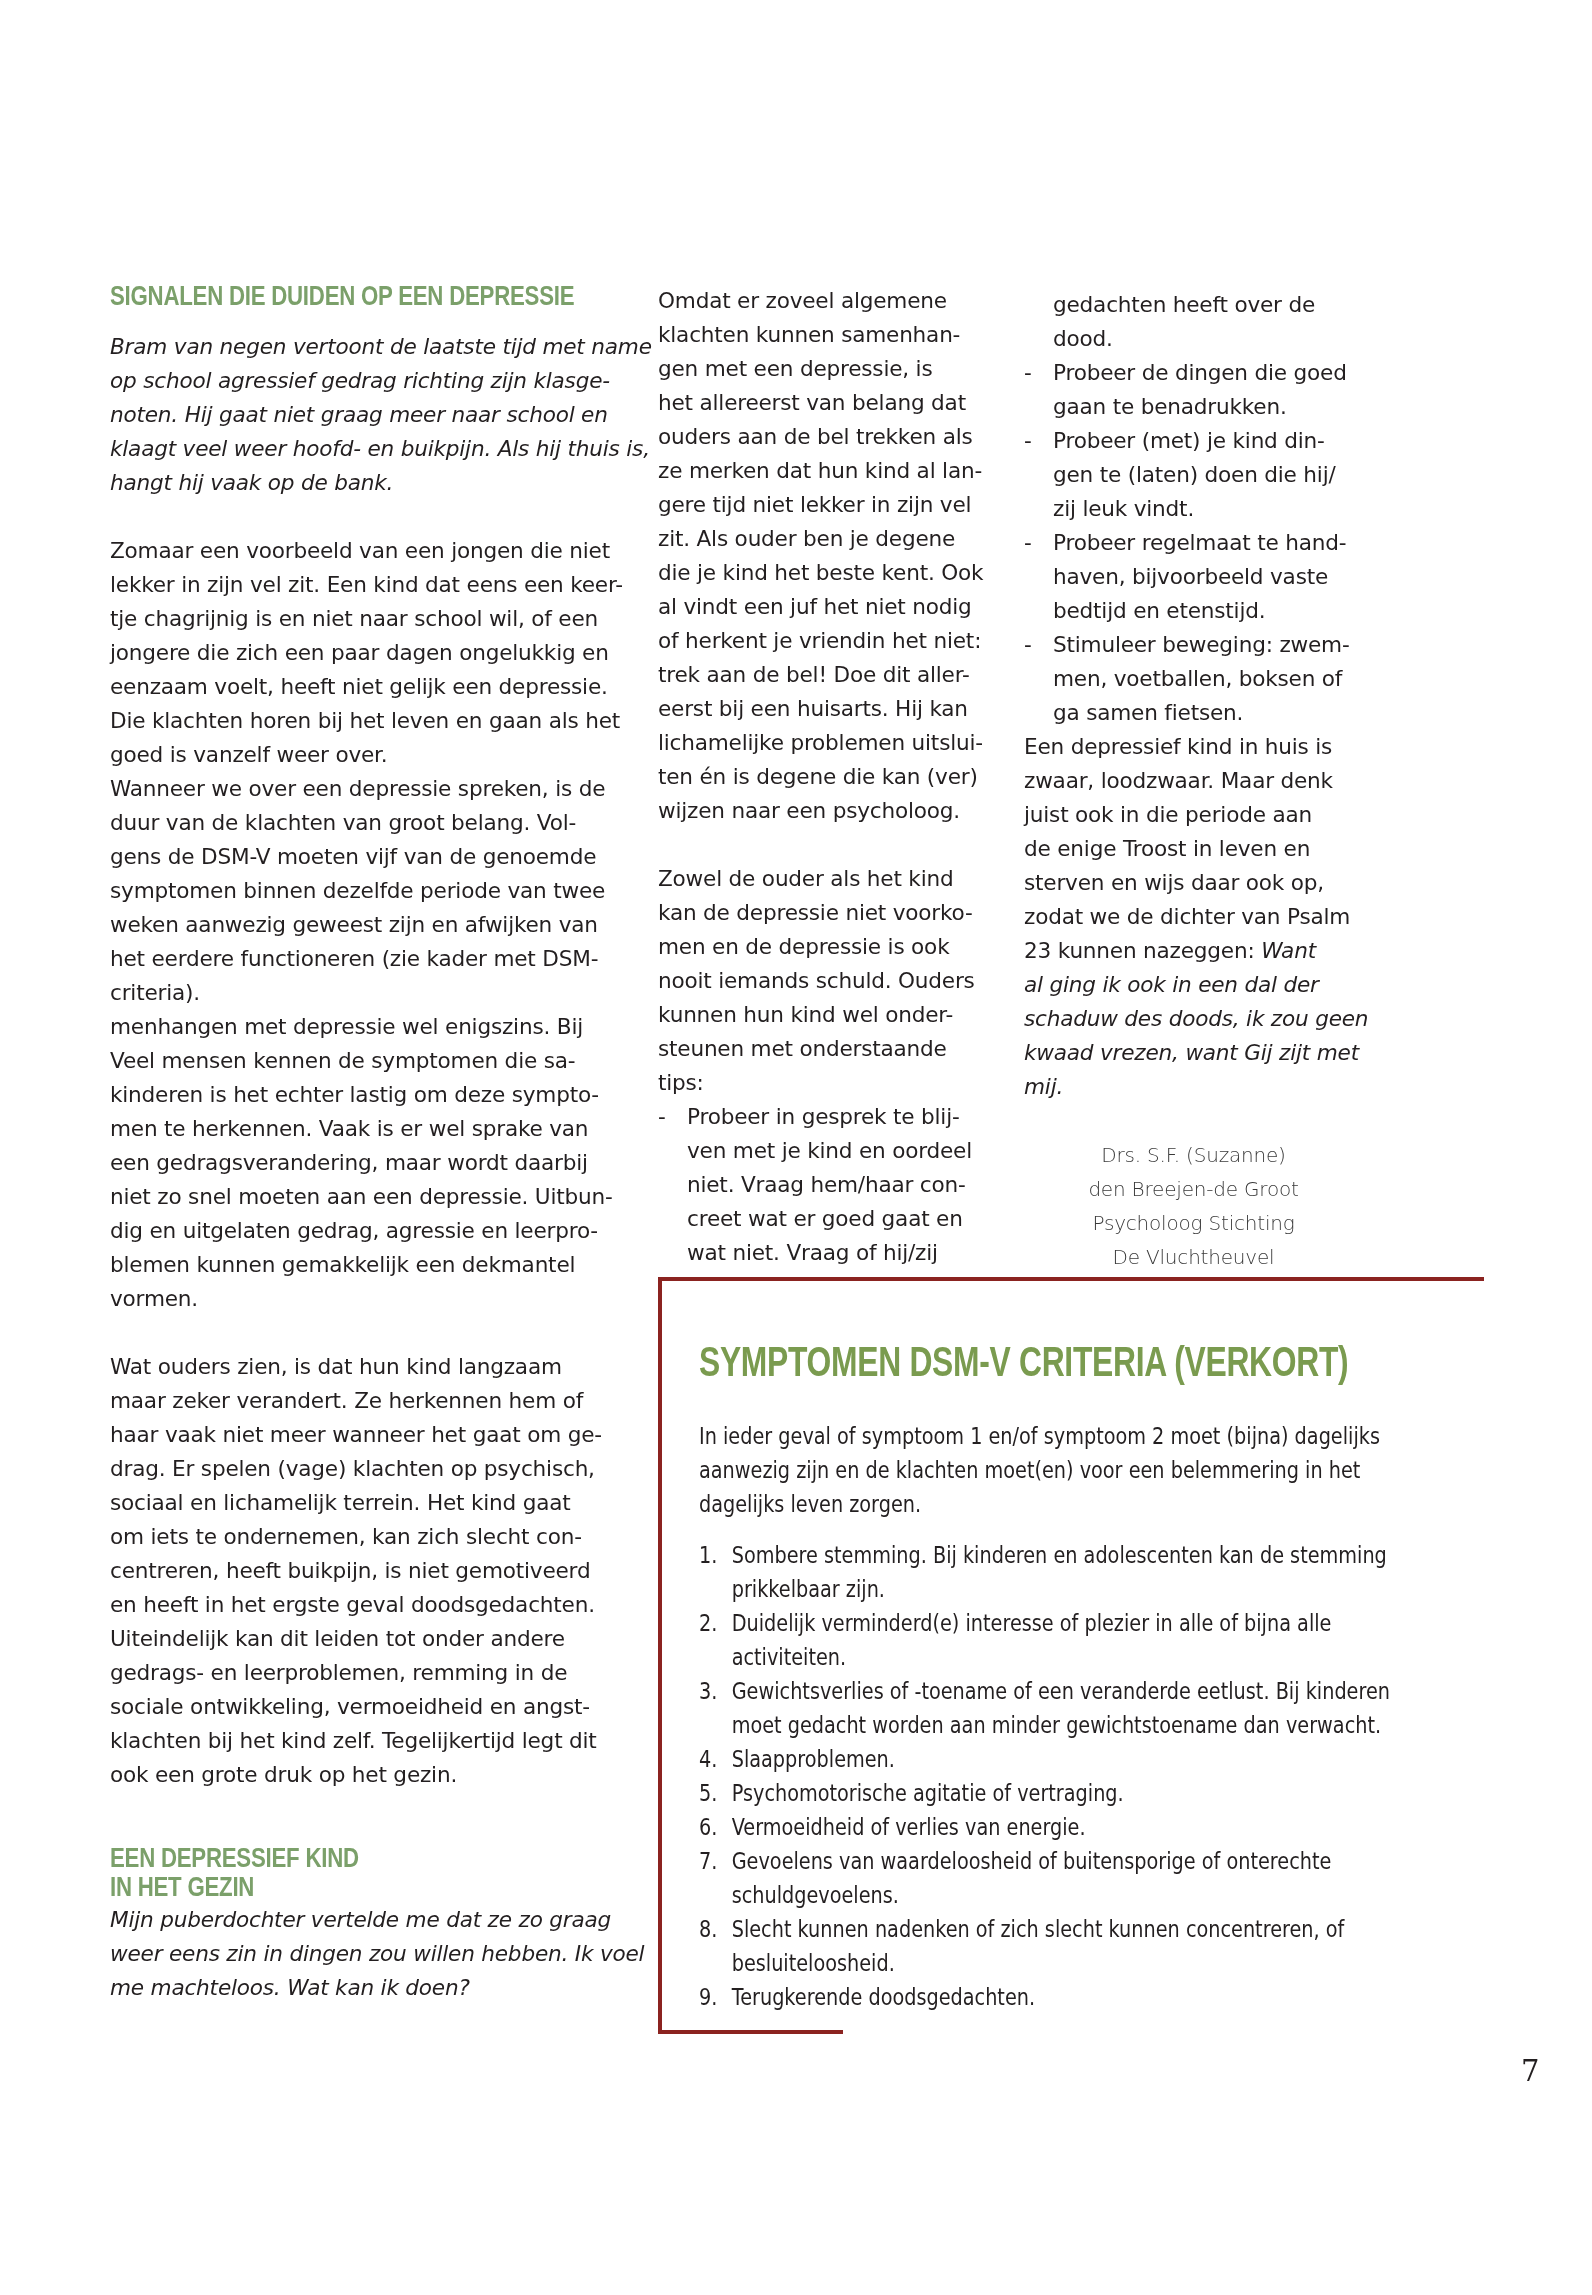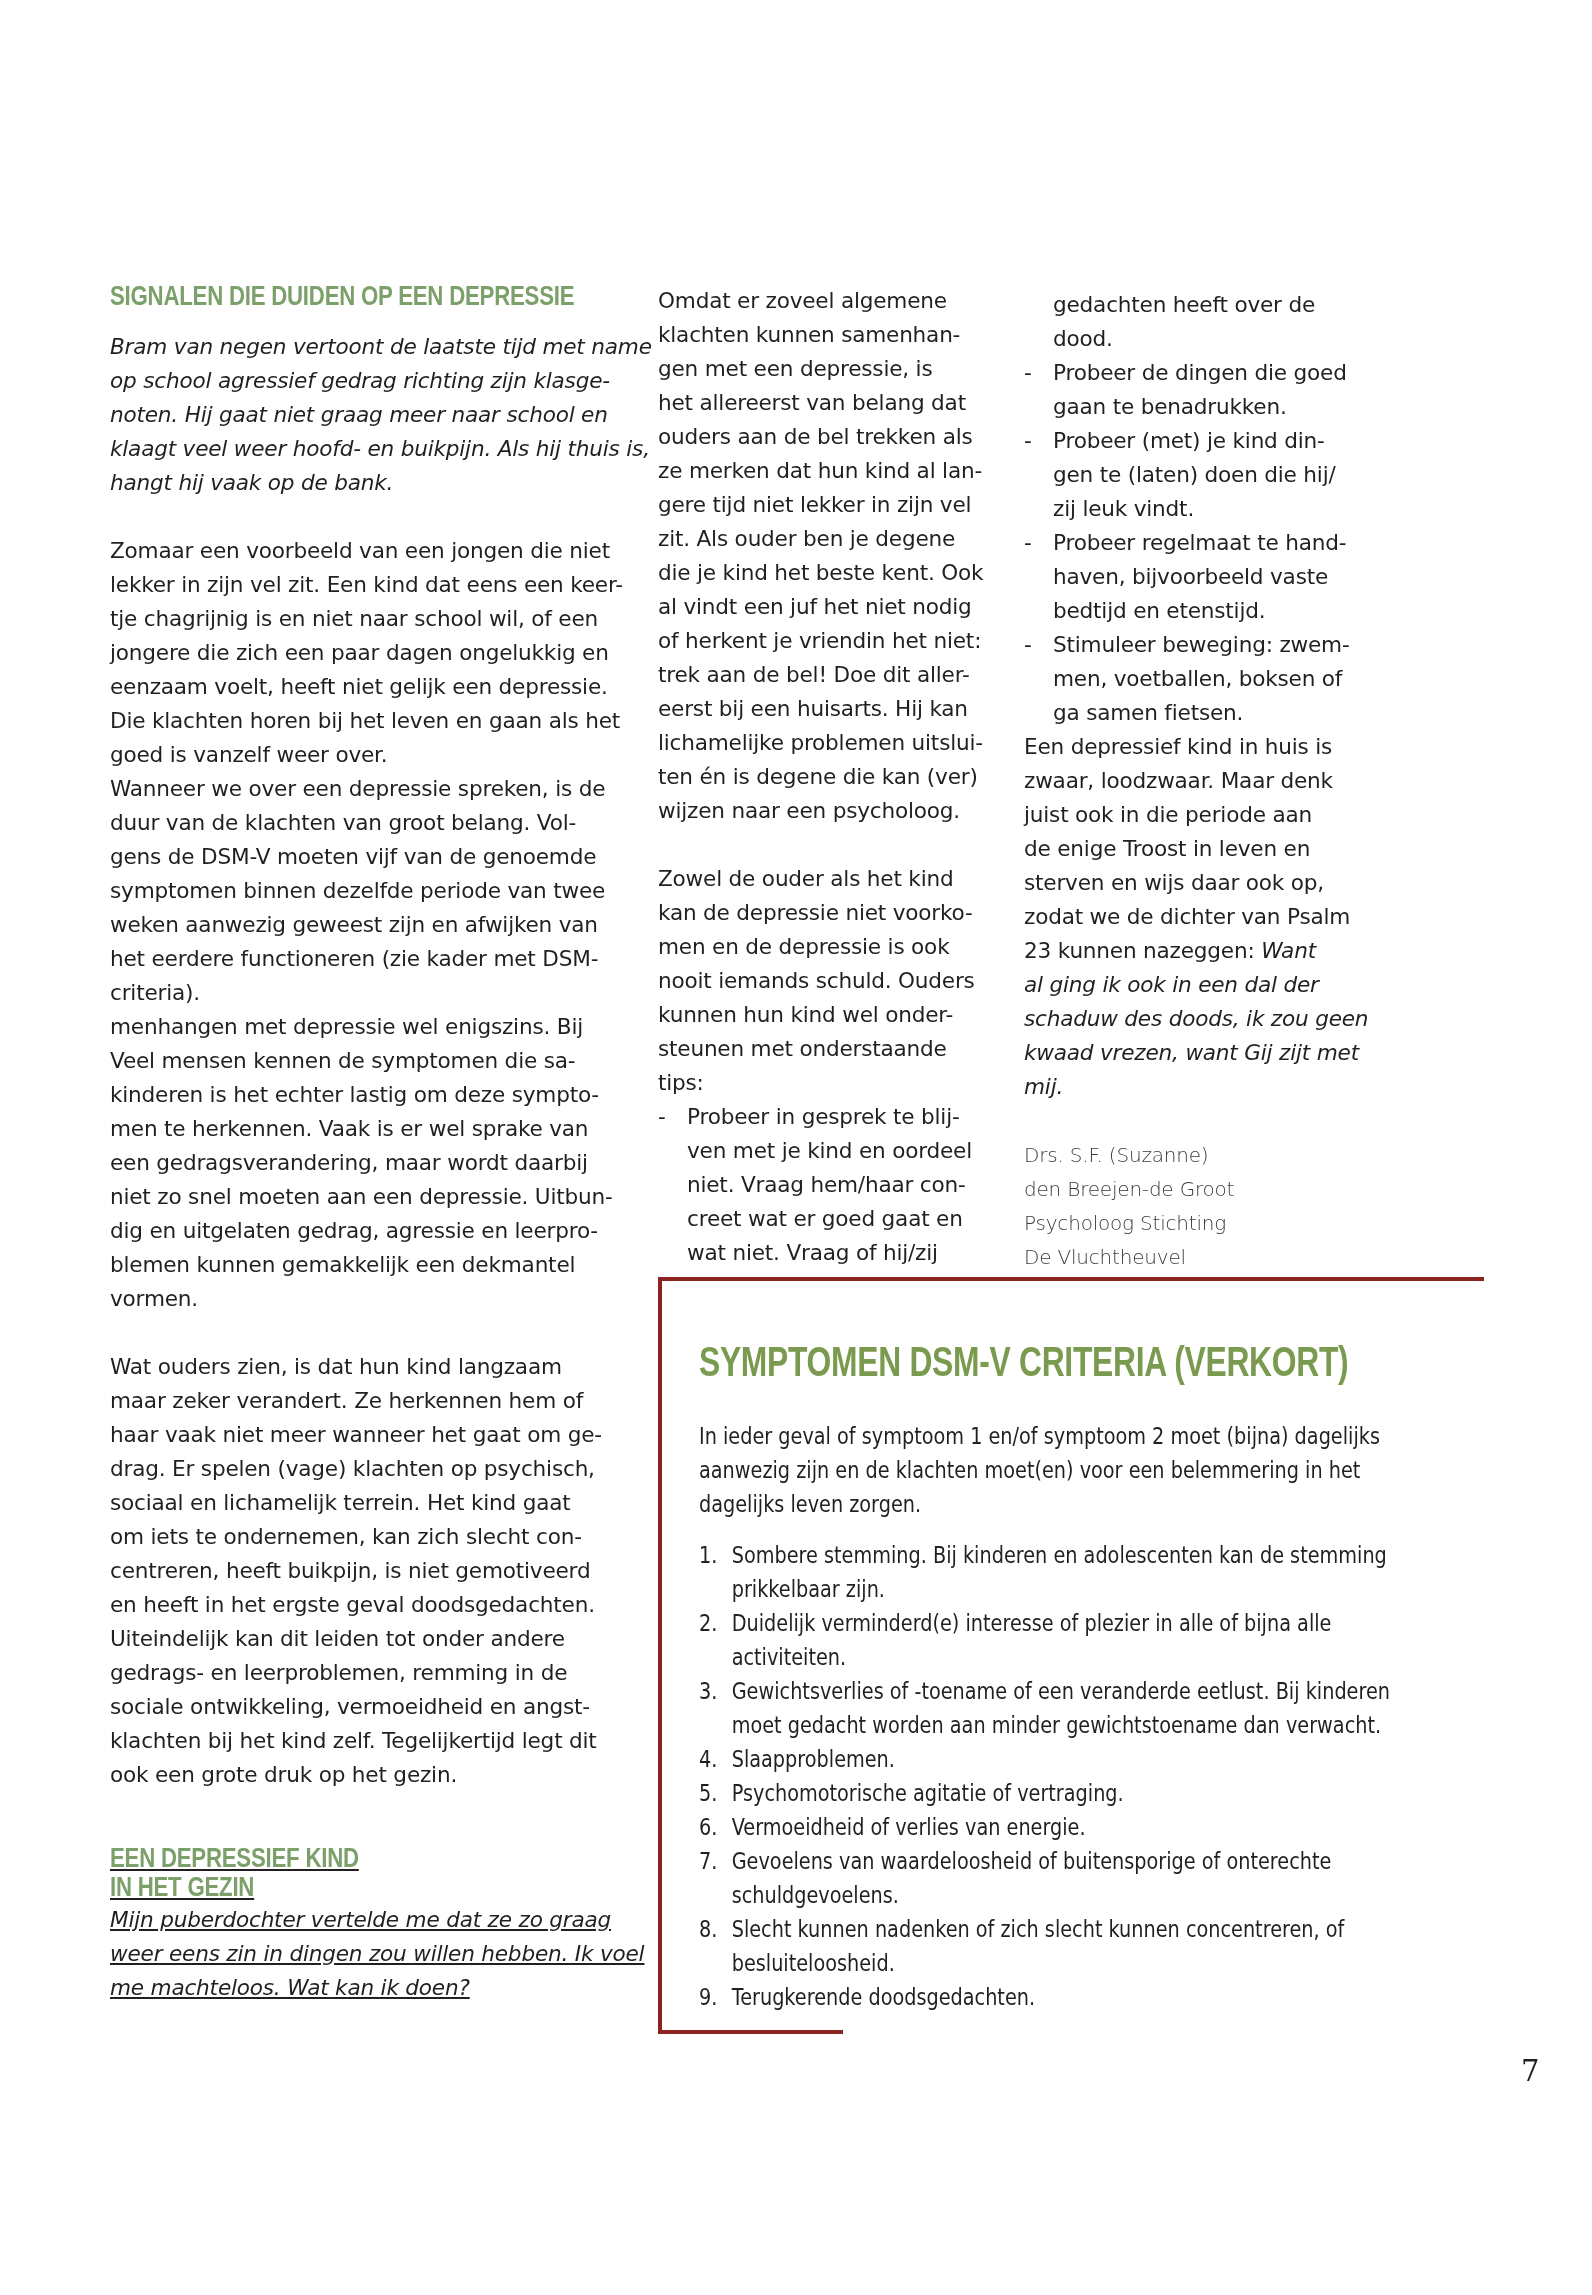--- a/index.html
+++ b/index.html
@@ -8,21 +8,21 @@
   .col { position: absolute; }
   .line { height: 34px; line-height: 34px; font-size: 21.6px; white-space: nowrap; letter-spacing: -0.2px; }
   .it { font-style: italic; }
   .gap { height: 34px; }
   .h-green { font-family: "Liberation Sans", sans-serif; font-weight: bold; color: #7ba06a;
              text-transform: uppercase; transform: scaleX(0.78); transform-origin: left center;
              white-space: nowrap; letter-spacing: -0.3px; }
   .h1 { font-size: 28.5px; line-height: 31px; height: 31px; }
   .bul { position: relative; padding-left: 29px; }
   .bul .dash { position: absolute; left: 0; top: 0; }
-  .sig { text-align: left; font-size: 20px; color: #3a3a3a; font-weight: 300; }
+  .sig { text-align: center; font-size: 20px; color: #3a3a3a; font-weight: 300; }
   .box { position: absolute; left: 658px; top: 1277px; width: 826px; height: 756px; }
   .box .top { position: absolute; left: 0; top: 0; width: 826px; height: 3.5px; background: #8b2320; }
   .box .left { position: absolute; left: 0; top: 0; width: 3.5px; height: 756px; background: #8b2320; }
   .box .bottom { position: absolute; left: 0; top: 753px; width: 185px; height: 3.5px; background: #8b2320; }
   .box-title { position: absolute; left: 41px; top: 60px; font-size: 43px; line-height: 48px; color: #7a9b4f;
                font-family: "Liberation Sans", sans-serif; font-weight: bold; transform: scaleX(0.74);
                transform-origin: left center; white-space: nowrap; letter-spacing: -0.4px; }
   .box-text { position: absolute; left: 41px; }
   .bline { height: 34px; line-height: 34px; font-size: 22.4px; white-space: nowrap;
            transform: scaleX(0.86); transform-origin: left center; }
@@ -80,21 +80,21 @@
     <div class="line">centreren, heeft buikpijn, is niet gemotiveerd</div>
     <div class="line">en heeft in het ergste geval doodsgedachten.</div>
     <div class="line">Uiteindelijk kan dit leiden tot onder andere</div>
     <div class="line">gedrags- en leerproblemen, remming in de</div>
     <div class="line">sociale ontwikkeling, vermoeidheid en angst-</div>
     <div class="line">klachten bij het kind zelf. Tegelijkertijd legt dit</div>
     <div class="line">ook een grote druk op het gezin.</div>
   </div>
 </div>
 
-<div class="col" style="left:110px; top:1843px; width:526px;text-decoration:underline;">
+<div class="col" style="left:110px; top:1843px; width:526px;">
   <div class="h-green" style="font-size:28.5px; line-height:29px;">
     <div>EEN DEPRESSIEF KIND</div>
     <div>IN HET GEZIN</div>
   </div>
   <div style="margin-top:1.7px;">
     <div class="line it">Mijn puberdochter vertelde me dat ze zo graag</div>
     <div class="line it">weer eens zin in dingen zou willen hebben. Ik voel</div>
     <div class="line it">me machteloos. Wat kan ik doen?</div>
   </div>
 </div>

